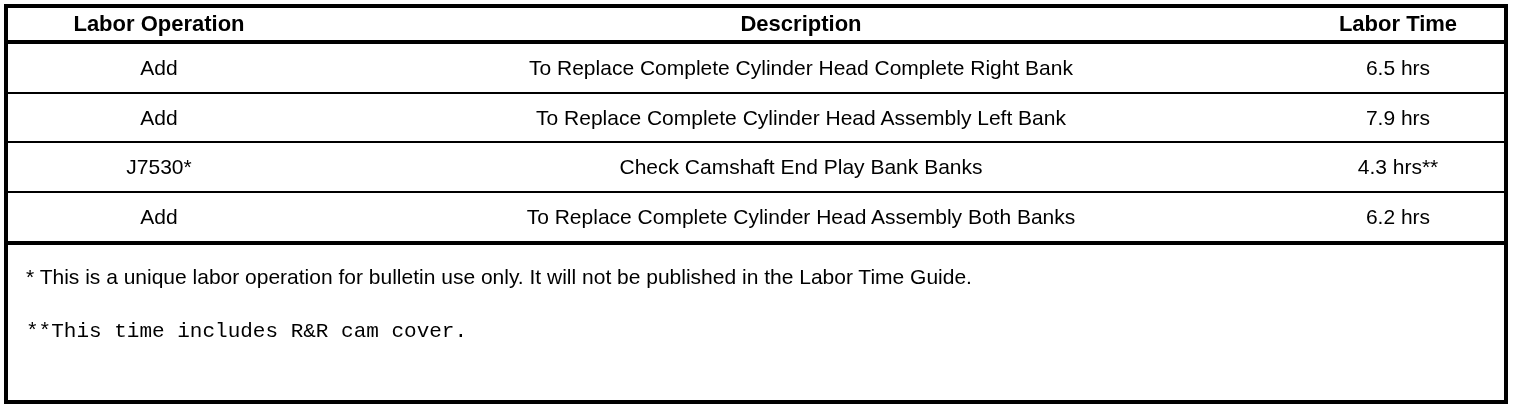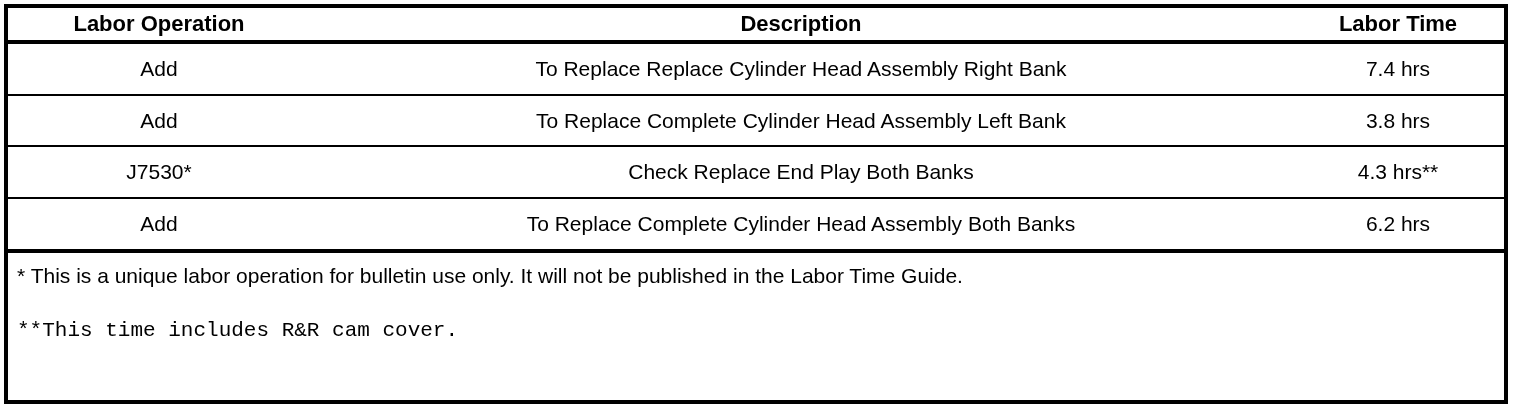--- a/index.html
+++ b/index.html
@@ -93,21 +93,21 @@
     text-align: left;
     vertical-align: top;
     padding: 7px 6px 4px 6px;
     white-space: normal;
     height: 94px;
   }
 
   .footnote-line {
     font-size: 21px;
     line-height: 1.2;
-    margin: 3px;
+    margin: 12px;
   }
   .footnote-line.second {
     margin-top: 30px;
     font-family: Liberation Mono, monospace;
   }
 </style>
 </head>
 <body>
 
 <div class="page">
@@ -121,31 +121,31 @@
       <thead>
         <tr class="header-row">
           <th class="head-op">Labor Operation</th>
           <th class="head-desc">Description</th>
           <th class="head-time">Labor Time</th>
         </tr>
       </thead>
       <tbody>
         <tr class="data-row">
           <td class="cell-op">Add</td>
-          <td class="cell-desc">To Replace Replace Cylinder Head Assembly Right Bank</td>
-          <td class="cell-time">7.4 hrs</td>
+          <td class="cell-desc">To Replace Complete Cylinder Head Complete Right Bank</td>
+          <td class="cell-time">6.5 hrs</td>
         </tr>
         <tr class="data-row">
           <td class="cell-op">Add</td>
           <td class="cell-desc">To Replace Complete Cylinder Head Assembly Left Bank</td>
-          <td class="cell-time">3.8 hrs</td>
+          <td class="cell-time">7.9 hrs</td>
         </tr>
         <tr class="data-row">
           <td class="cell-op">J7530*</td>
-          <td class="cell-desc">Check Replace End Play Both Banks</td>
+          <td class="cell-desc">Check Camshaft End Play Bank Banks</td>
           <td class="cell-time">4.3 hrs**</td>
         </tr>
         <tr class="data-row row-last">
           <td class="cell-op">Add</td>
           <td class="cell-desc">To Replace Complete Cylinder Head Assembly Both Banks</td>
           <td class="cell-time">6.2 hrs</td>
         </tr>
         <tr class="footnote-row">
           <td class="footnote-cell" colspan="3">
             <p class="footnote-line first">* This is a unique labor operation for bulletin use only. It will not be published in the Labor Time Guide.</p>

